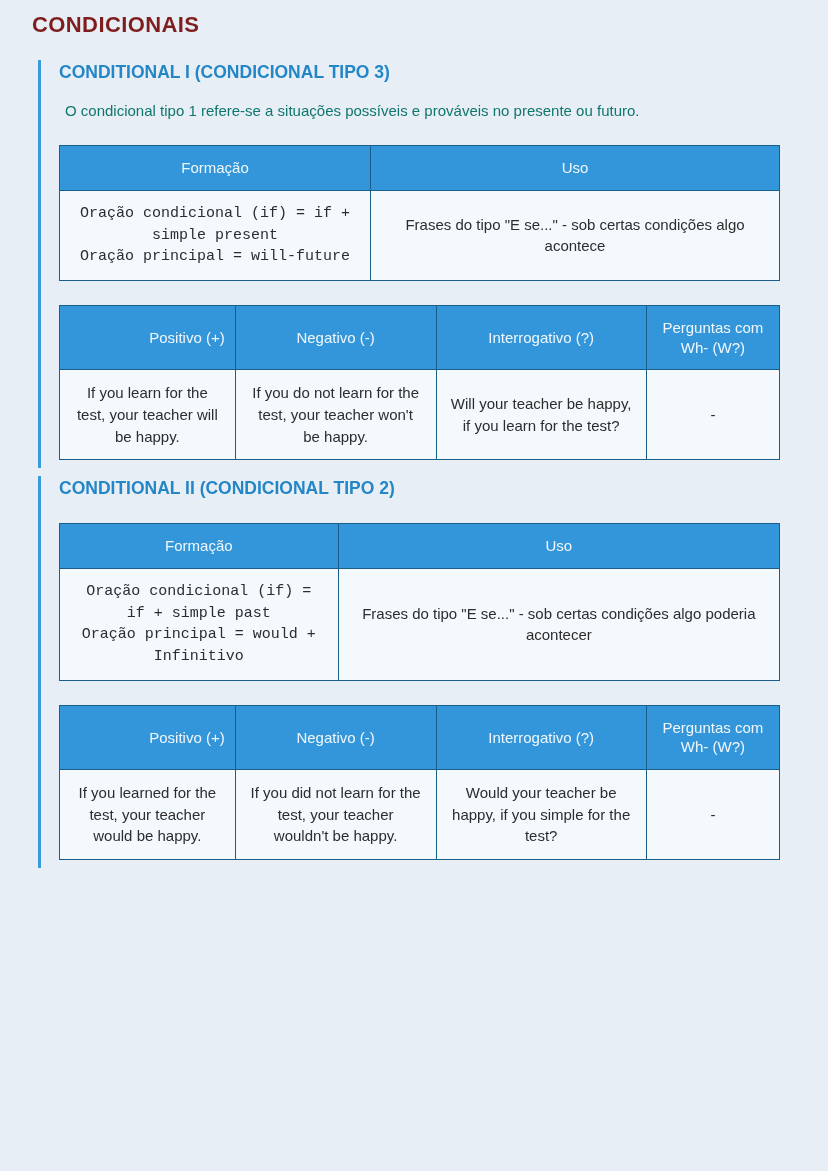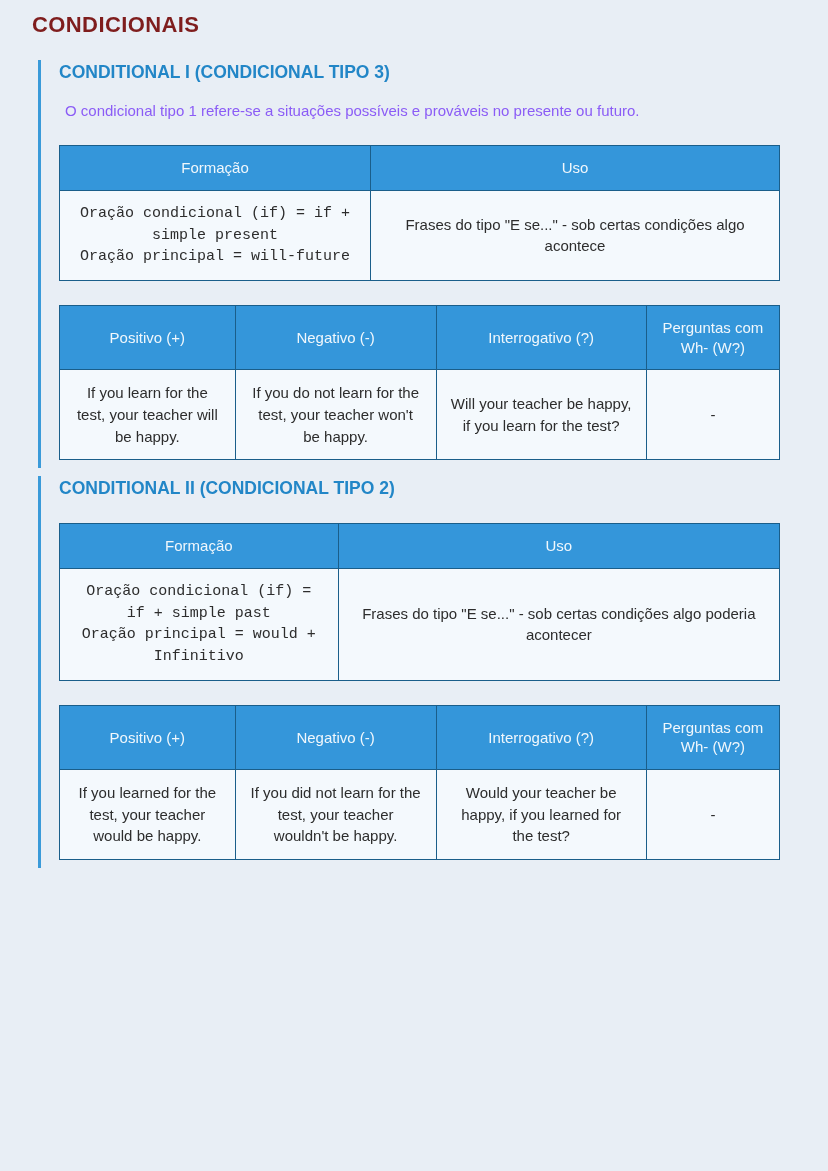--- a/index.html
+++ b/index.html
@@ -30,21 +30,21 @@
     margin-bottom: 8px;
   }
   .section-heading {
     color: #2286c7;
     font-size: 17.5px;
     font-weight: 600;
     margin: 0 0 18px 0;
   }
   .section-desc {
     font-size: 15px;
-    color: #8b5cf6;
+    color: #0f766e;
     margin: 12px 0 20px 6px;
     line-height: 1.35;
   }
   table {
     border-collapse: collapse;
     width: 721px;
     table-layout: fixed;
   }
   th, td { border: 1px solid #1a5e8a; }
   th {
@@ -62,21 +62,21 @@
     vertical-align: middle;
     padding: 12px 14px;
     line-height: 1.45;
     color: #2d2d2d;
   }
   .formation-table { margin-bottom: 24px; margin-top: 24px; }
   .pre-line { white-space: pre-line; font-family: Liberation Mono, monospace; }
   
   .ft1 .col-formacao { width: 43.2%; }
   .ft2 .col-formacao { width: 38.7%; }
-  .examples-table .col-pos { width: 24.4%; }
+  .examples-table .col-pos { width: 24.4%; text-align: right; }
   .examples-table .col-neg { width: 27.9%; }
   .examples-table .col-int { width: 29.2%; }
   .examples-table .col-wh  { width: 18.5%; }
 </style>
 </head>
 <body>
 
 <div class="page">
 
   <h1 class="page-title">CONDICIONAIS</h1>
@@ -146,20 +146,20 @@
           <th class="col-pos">Positivo (+)</th>
           <th class="col-neg">Negativo (-)</th>
           <th class="col-int">Interrogativo (?)</th>
           <th class="col-wh">Perguntas com Wh- (W?)</th>
         </tr>
       </thead>
       <tbody>
         <tr>
           <td>If you learned for the test, your teacher would be happy.</td>
           <td>If you did not learn for the test, your teacher wouldn't be happy.</td>
-          <td>Would your teacher be happy, if you learned for the test?</td>
+          <td>Would your teacher be happy, if you simple for the test?</td>
           <td>-</td>
         </tr>
       </tbody>
     </table>
   </section>
 
 </div>
 
 </body></html>

